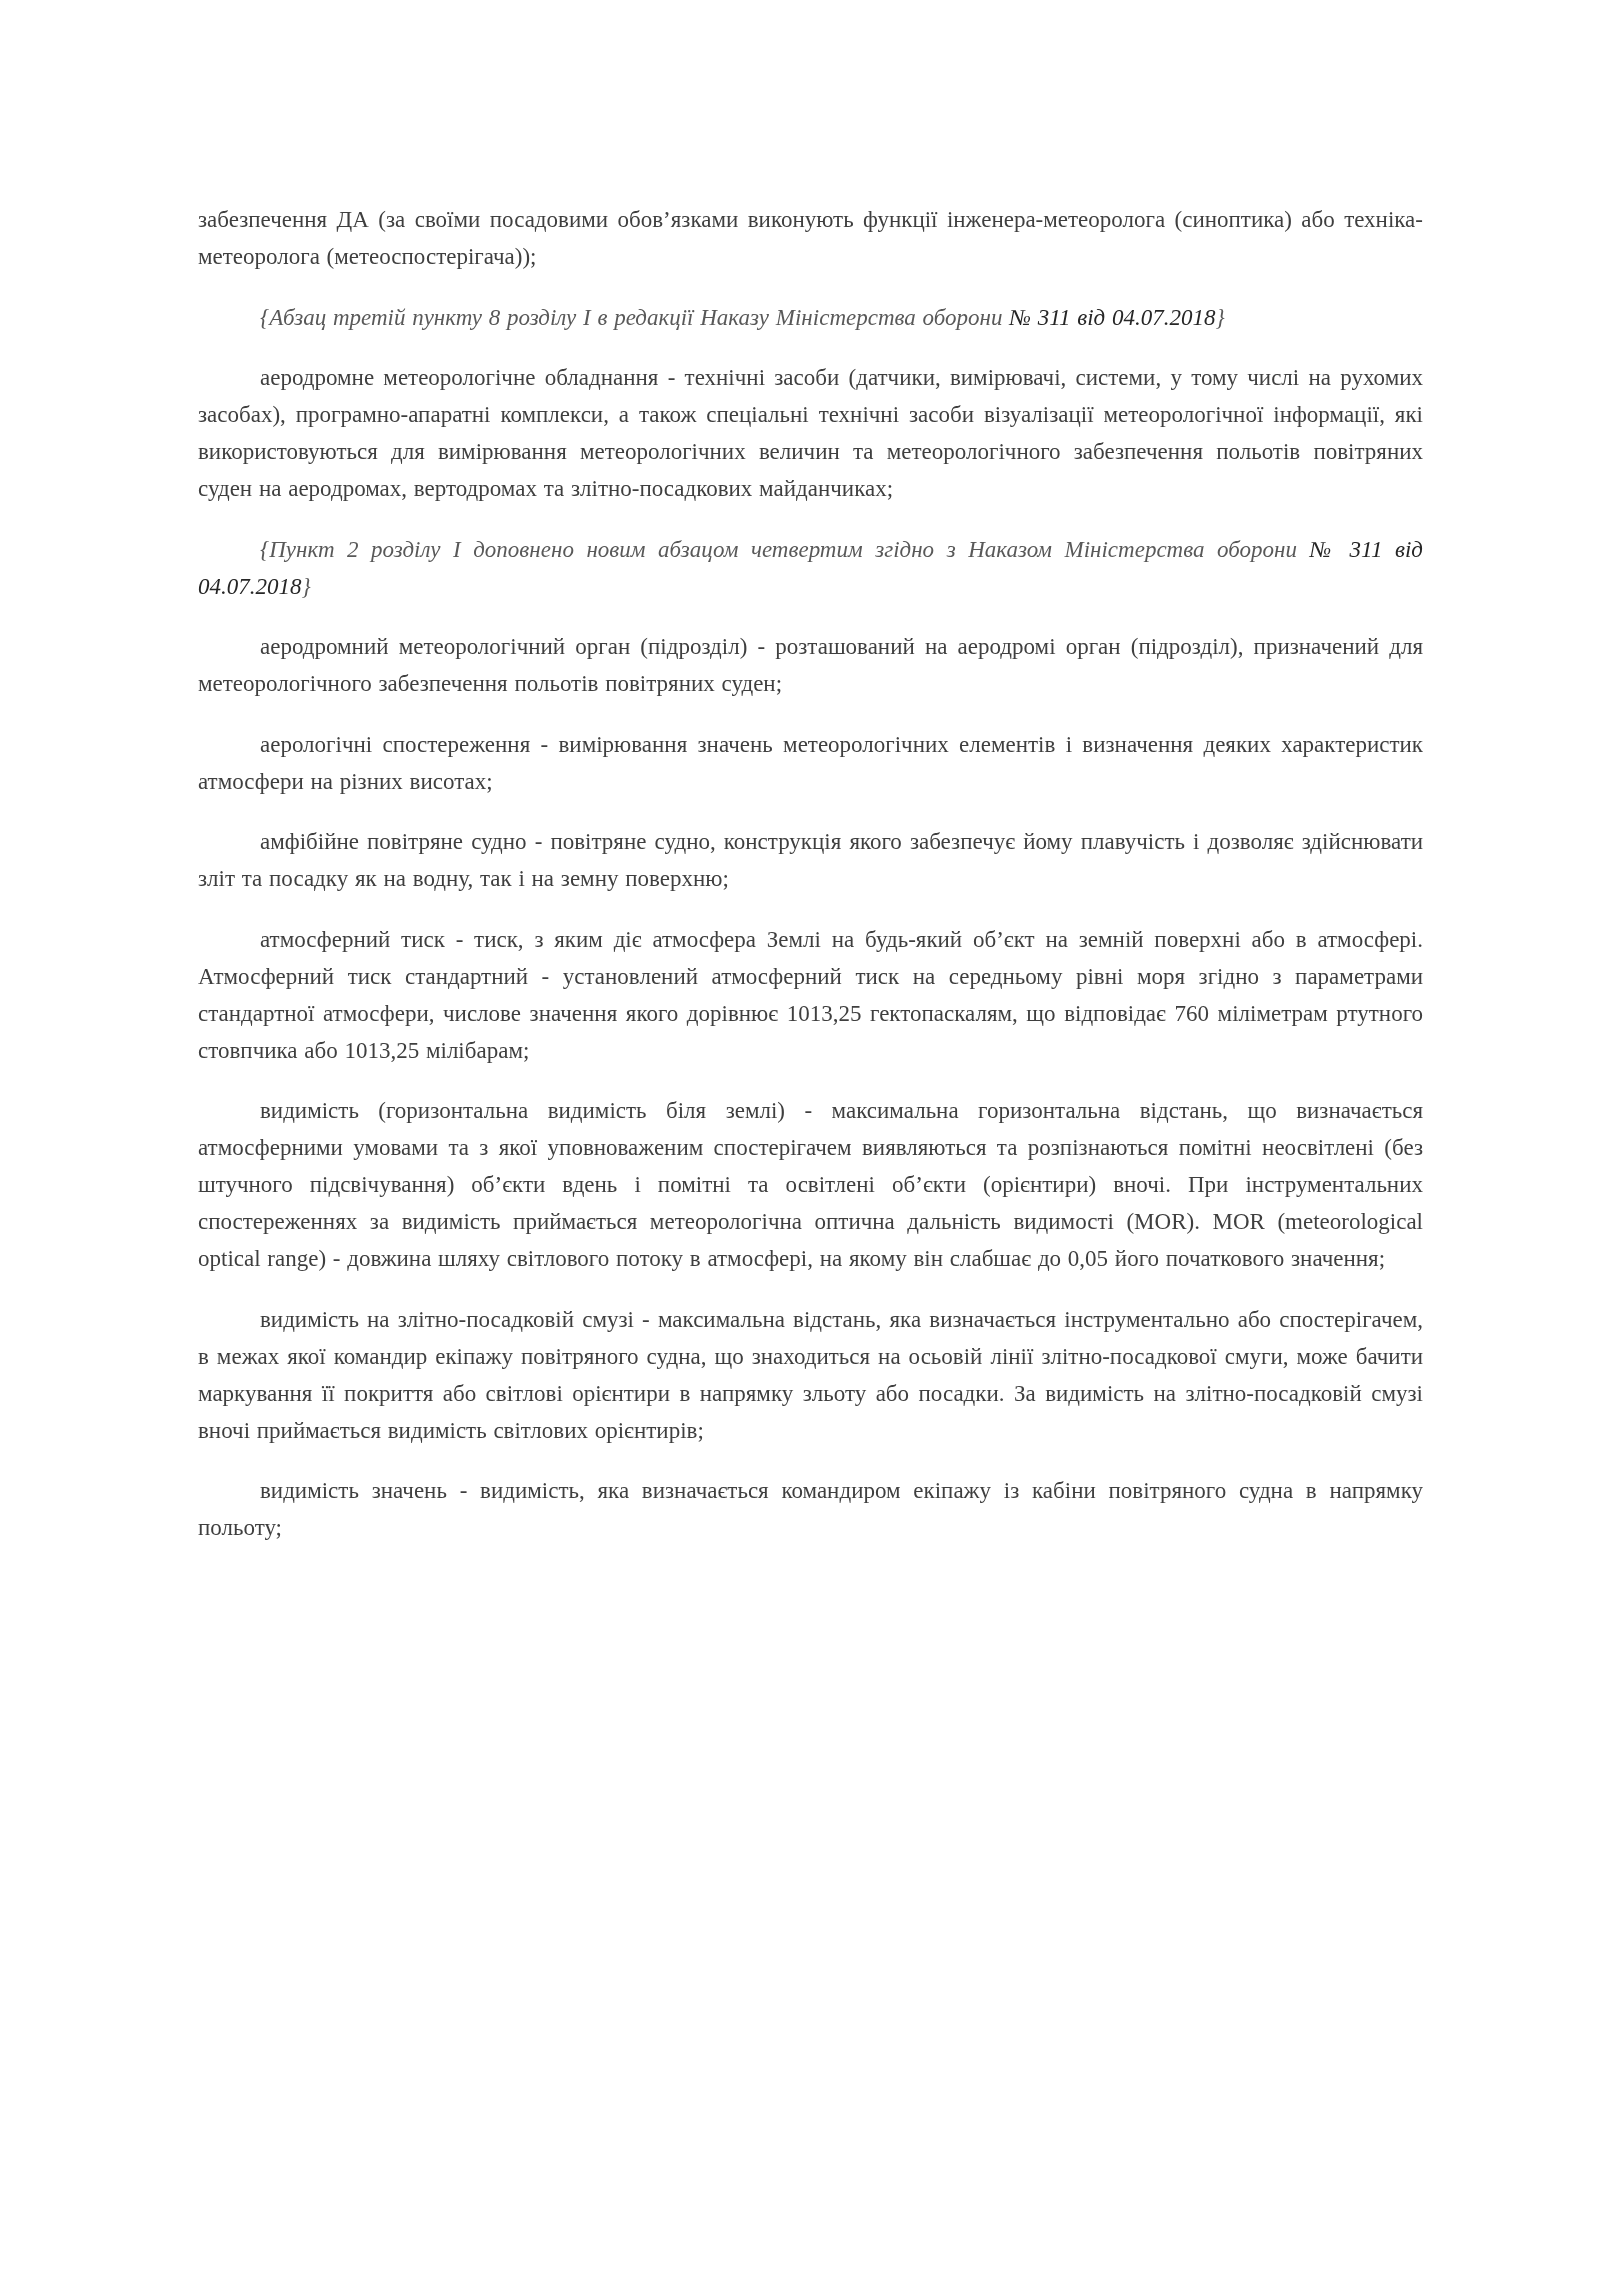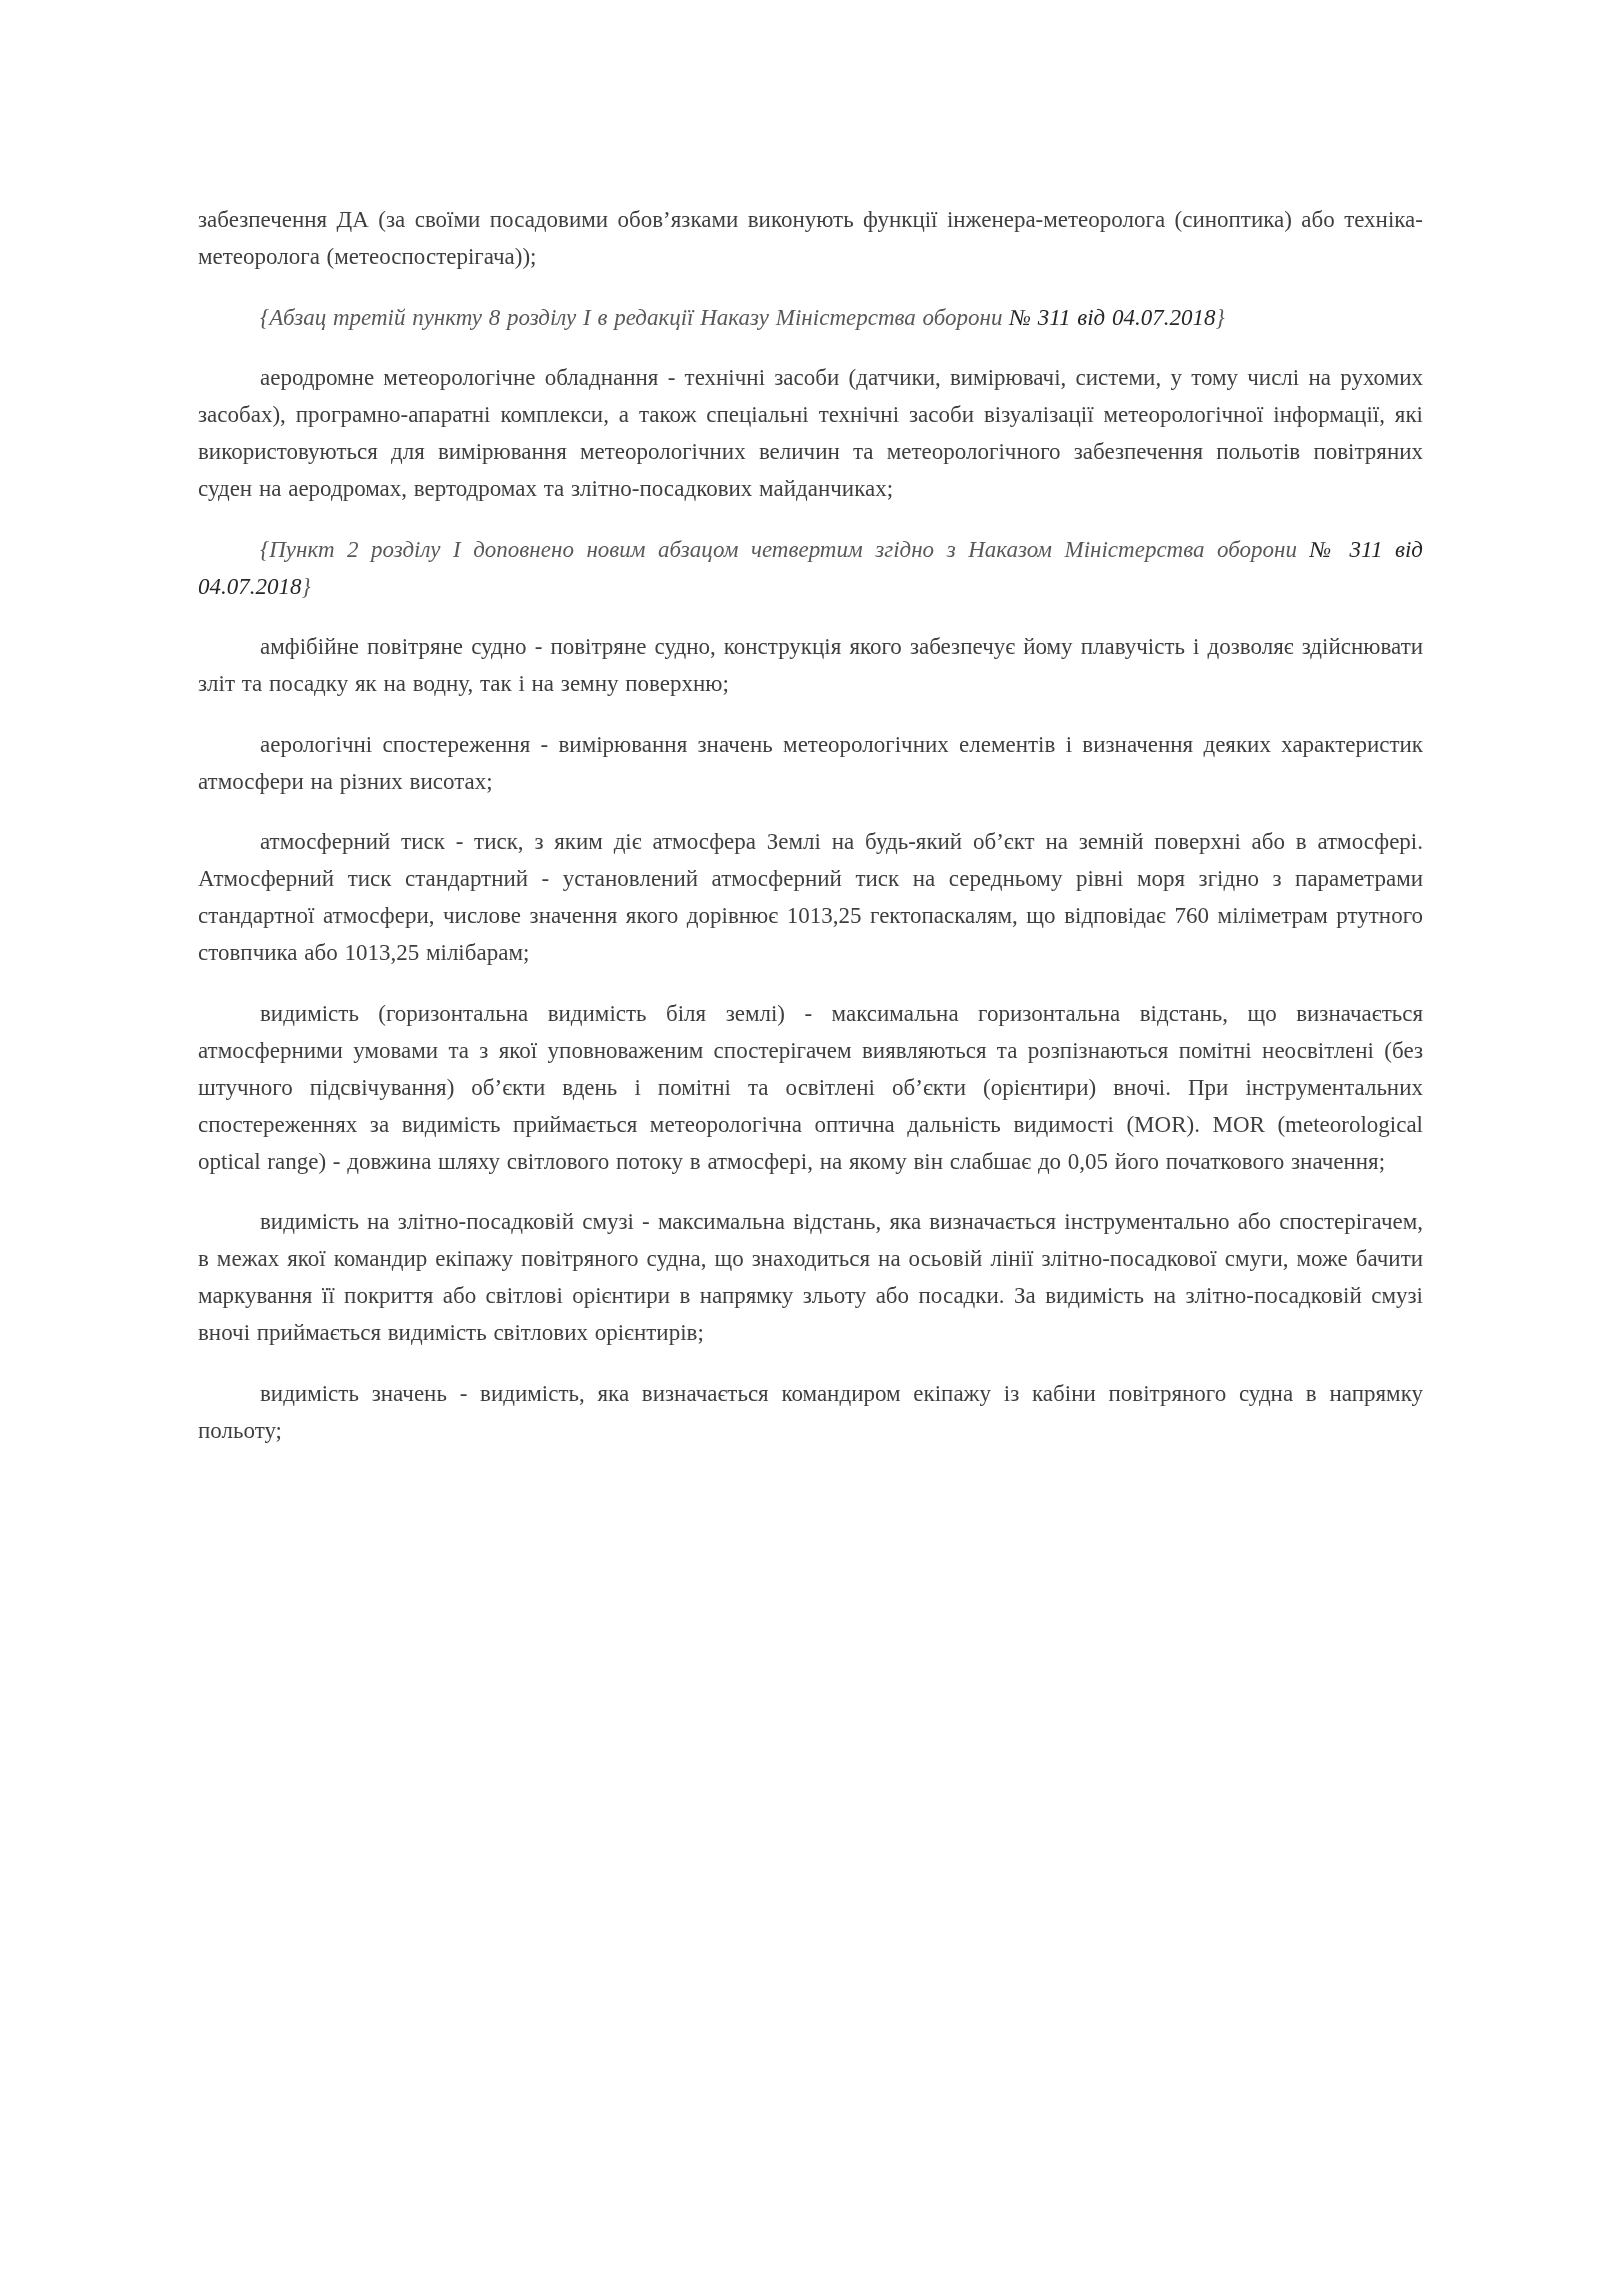--- a/index.html
+++ b/index.html
@@ -52,24 +52,25 @@
 <div class="page">
 
   <p class="para no-indent">забезпечення ДА (за своїми посадовими обов’язками виконують функції інженера-метеоролога (синоптика) або техніка-метеоролога (метеоспостерігача));</p>
 
   <p class="para annotation"><span>{Абзац третій пункту 8 розділу І в редакції Наказу Міністерства оборони </span><a class="note-link">№ 311 від 04.07.2018</a><span>}</span></p>
 
   <p class="para">аеродромне метеорологічне обладнання - технічні засоби (датчики, вимірювачі, системи, у тому числі на рухомих засобах), програмно-апаратні комплекси, а також спеціальні технічні засоби візуалізації метеорологічної інформації, які використовуються для вимірювання метеорологічних величин та метеорологічного забезпечення польотів повітряних суден на аеродромах, вертодромах та злітно-посадкових майданчиках;</p>
 
   <p class="para annotation"><span>{Пункт 2 розділу І доповнено новим абзацом четвертим згідно з Наказом Міністерства оборони </span><a class="note-link">№ 311 від 04.07.2018</a><span>}</span></p>
 
+  <p class="para">аеродромний метеорологічний орган (підрозділ) - розташований на аеродромі орган (підрозділ), призначений для метеорологічного забезпечення польотів повітряних суден;</p>
+
+  <p class="para">аерологічні спостереження - вимірювання значень метеорологічних елементів і визначення деяких характеристик атмосфери на різних висотах;</p>
 
   <p class="para">амфібійне повітряне судно - повітряне судно, конструкція якого забезпечує йому плавучість і дозволяє здійснювати зліт та посадку як на водну, так і на земну поверхню;</p>
-
-  <p class="para">аерологічні спостереження - вимірювання значень метеорологічних елементів і визначення деяких характеристик атмосфери на різних висотах;</p>
 
   <p class="para">атмосферний тиск - тиск, з яким діє атмосфера Землі на будь-який об’єкт на земній поверхні або в атмосфері. Атмосферний тиск стандартний - установлений атмосферний тиск на середньому рівні моря згідно з параметрами стандартної атмосфери, числове значення якого дорівнює 1013,25 гектопаскалям, що відповідає 760 міліметрам ртутного стовпчика або 1013,25 мілібарам;</p>
 
 
   <p class="para">видимість (горизонтальна видимість біля землі) - максимальна горизонтальна відстань, що визначається атмосферними умовами та з якої уповноваженим спостерігачем виявляються та розпізнаються помітні неосвітлені (без штучного підсвічування) об’єкти вдень і помітні та освітлені об’єкти (орієнтири) вночі. При інструментальних спостереженнях за видимість приймається метеорологічна оптична дальність видимості (MOR). MOR (meteorological optical range) - довжина шляху світлового потоку в атмосфері, на якому він слабшає до 0,05 його початкового значення;</p>
 
 
   <p class="para">видимість на злітно-посадковій смузі - максимальна відстань, яка визначається інструментально або спостерігачем, в межах якої командир екіпажу повітряного судна, що знаходиться на осьовій лінії злітно-посадкової смуги, може бачити маркування її покриття або світлові орієнтири в напрямку зльоту або посадки. За видимість на злітно-посадковій смузі вночі приймається видимість світлових орієнтирів;</p>
 
   <p class="para">видимість значень - видимість, яка визначається командиром екіпажу із кабіни повітряного судна в напрямку польоту;</p>

